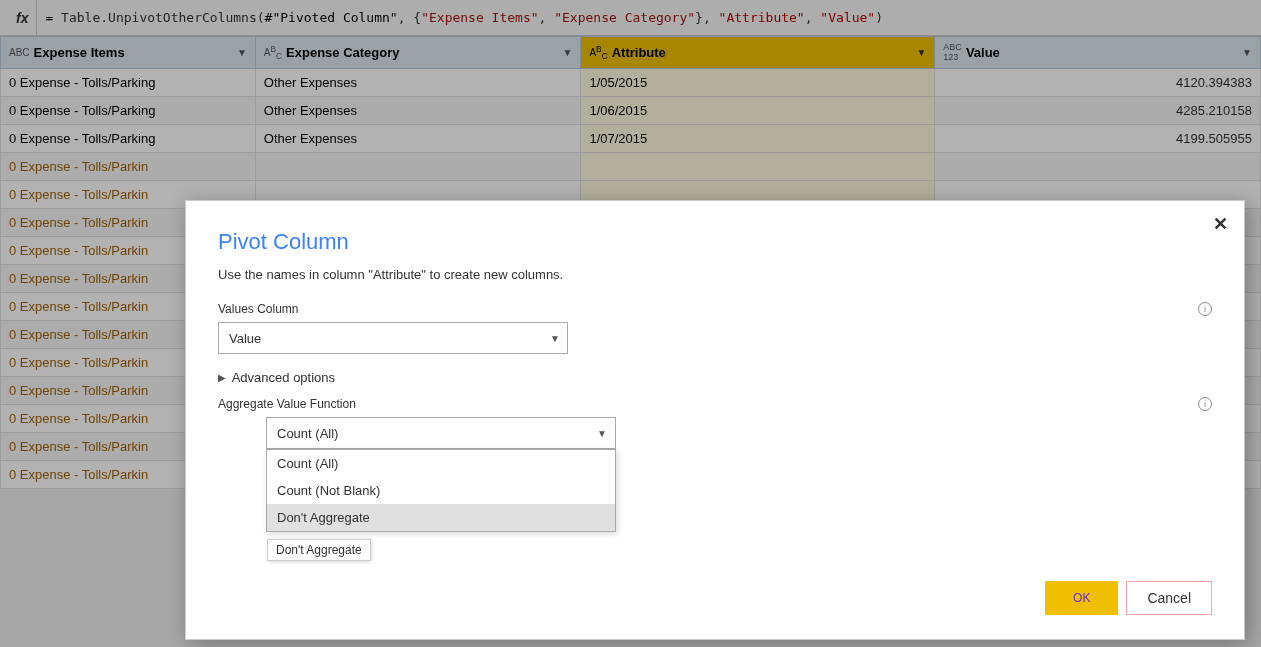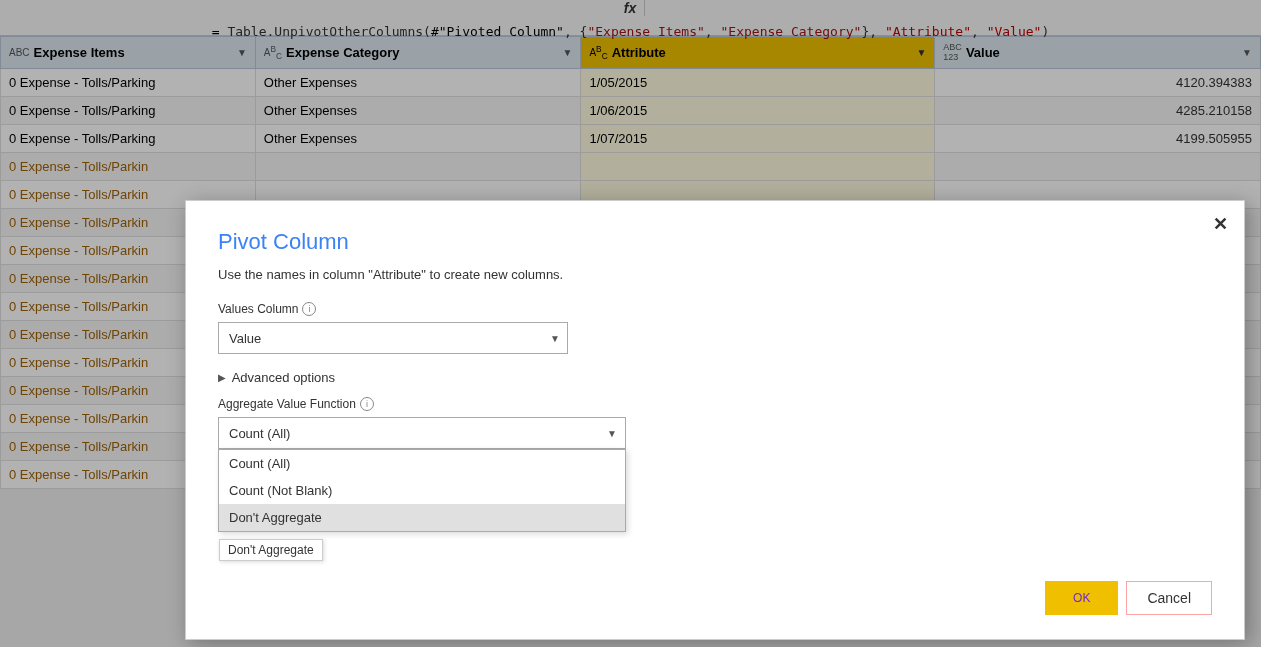--- a/index.html
+++ b/index.html
@@ -15,21 +15,20 @@
 
     
     .formula-bar {
       display: flex;
       align-items: center;
       background: #f8f8f8;
       border-bottom: 1px solid #ccc;
       height: 36px;
       padding: 0 8px;
       gap: 8px;
-      flex-direction: column;
     }
     .formula-bar-fx {
       font-style: italic;
       font-weight: bold;
       color: #333;
       font-size: 14px;
       padding: 0 8px;
       border-right: 1px solid #ccc;
       height: 100%;
       display: flex;
@@ -147,20 +146,21 @@
       color: #333;
       margin-bottom: 20px;
     }
     .field-label {
       font-size: 12px;
       color: #333;
       margin-bottom: 6px;
       display: flex;
       align-items: center;
       gap: 4px;
+      justify-content: space-between;
     }
     .info-icon {
       width: 14px;
       height: 14px;
       border: 1px solid #888;
       border-radius: 50%;
       display: inline-flex;
       align-items: center;
       justify-content: center;
       font-size: 9px;
@@ -200,21 +200,22 @@
       font-size: 13px;
       color: #333;
       margin-bottom: 12px;
       cursor: pointer;
     }
     .triangle { font-size: 10px; color: #555; }
 
     
     .dropdown-list-container {
       position: relative;
-      width: 408px;
+      width: 350px;
+      margin-left: 48px;
     }
     .dropdown-display {
       width: 100%;
       height: 32px;
       border: 1px solid #aaa;
       padding: 0 30px 0 10px;
       font-size: 13px;
       background: #fff;
       display: flex;
       align-items: center;

